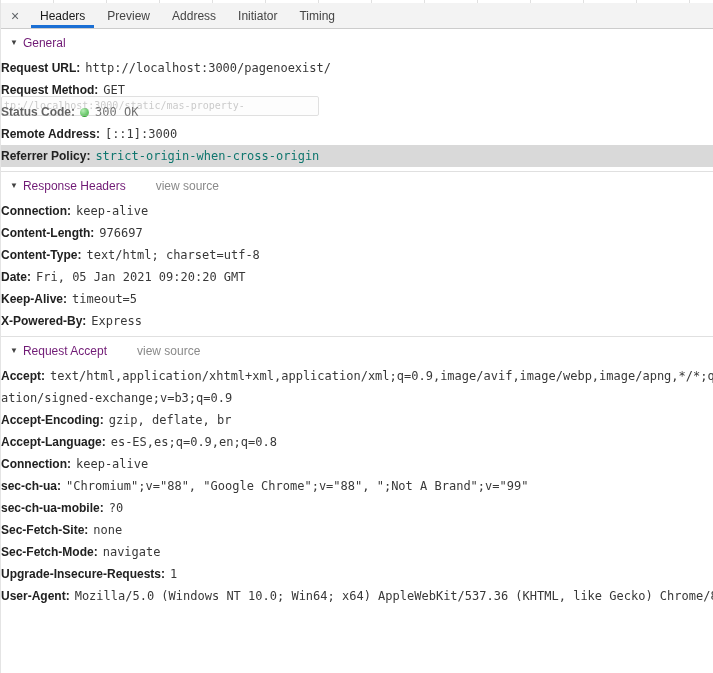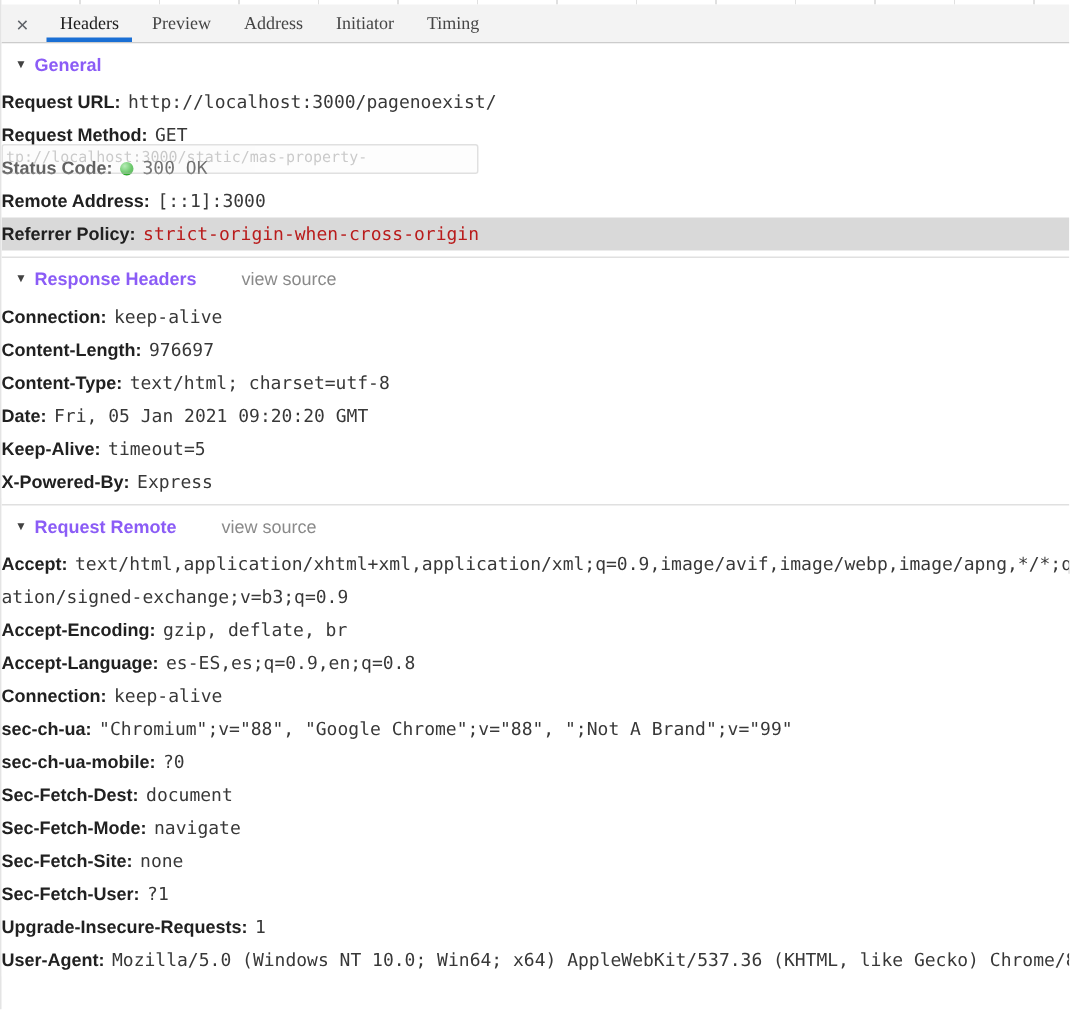--- a/index.html
+++ b/index.html
@@ -11,34 +11,34 @@
   html,body{background:#ffffff;}
   body{width:713px;height:673px;overflow:hidden;font-family:"Liberation Sans","DejaVu Sans",sans-serif;}
   .pane{position:relative;width:713px;height:673px;background:#fff;border-left:1px solid #e4e4e4;overflow:hidden;}
   .top-strip{height:3px;background:#fff;
     background-image:repeating-linear-gradient(to right,transparent 0,transparent 52px,#e0e0e0 52px,#e0e0e0 53px);}
   .tabbar{height:26px;background:var(--tabbar-bg);border-bottom:1px solid var(--tabbar-border);
     display:flex;align-items:stretch;font-size:12px;color:#454545;}
   .close-btn{width:28px;display:flex;align-items:center;justify-content:center;color:#5f6368;
     font-size:14px;cursor:pointer;}
   .tab{display:flex;align-items:center;padding:0 9px;margin:0 2px;border-bottom:3px solid transparent;
-    padding-top:3px;cursor:pointer;white-space:nowrap;font-family:Liberation Serif, serif;}
+    padding-top:3px;cursor:pointer;white-space:nowrap;}
   .tab.selected{border-bottom-color:var(--accent);color:#1a1a1a;}
   .content{position:relative;}
   .section{background:#fff;}
   .section + .section{margin-top:4px;border-top:1px solid var(--divider);}
   .sec-hdr{height:28px;display:flex;align-items:center;padding-left:9px;font-size:12px;cursor:default;}
   .tri{font-size:8px;color:#424242;margin-right:5px;line-height:1;cursor:pointer;}
-  .sec-title{font-weight:bold;color:#8b5cf6;}
+  .sec-title{font-weight:normal;color:#701a75;}
   .view-source{color:var(--link);margin-left:30px;cursor:pointer;}
   .hrow{height:22px;line-height:22px;font-size:12px;white-space:nowrap;overflow:hidden;}
   .hrow.highlight{background:var(--highlight);}
   .hkey{font-weight:bold;color:var(--key);margin-right:5px;}
   .hval{font-family:"DejaVu Sans Mono","Liberation Mono",monospace;color:var(--val);font-size:12px;}
-  .hrow.highlight .hval{color:#b91c1c;}
+  .hrow.highlight .hval{color:#0f766e;}
   .dot{display:inline-block;width:9px;height:9px;border-radius:50%;margin-right:6px;vertical-align:-1px;
     background:radial-gradient(circle at 35% 30%, #9be89b, var(--green) 55%, #1d8f1d);}
   .tooltip-ghost{position:absolute;left:0;top:67px;width:318px;height:20px;border:1px solid #c8c8c8;
     border-radius:2px;background:rgba(248,248,248,0.55);opacity:0.55;overflow:hidden;
     font-family:"DejaVu Sans Mono","Liberation Mono",monospace;font-size:10px;line-height:18px;
     color:#9f9f9f;padding-left:2px;pointer-events:none;z-index:3;}
 </style>
 </head>
 <body>
 
@@ -75,32 +75,30 @@
         <div class="hrow"><span class="hkey">Connection:</span><span class="hval">keep-alive</span></div>
         <div class="hrow"><span class="hkey">Content-Length:</span><span class="hval">976697</span></div>
         <div class="hrow"><span class="hkey">Content-Type:</span><span class="hval">text/html; charset=utf-8</span></div>
         <div class="hrow"><span class="hkey">Date:</span><span class="hval">Fri, 05 Jan 2021 09:20:20 GMT</span></div>
         <div class="hrow"><span class="hkey">Keep-Alive:</span><span class="hval">timeout=5</span></div>
         <div class="hrow"><span class="hkey">X-Powered-By:</span><span class="hval">Express</span></div>
       </div>
       <div class="section">
         <div class="sec-hdr">
           <span class="tri">▼</span>
-          <span class="sec-title">Request Remote</span>
+          <span class="sec-title">Request Accept</span>
           <span class="view-source">view source</span>
         </div>
         <div class="hrow"><span class="hkey">Accept:</span><span class="hval">text/html,application/xhtml+xml,application/xml;q=0.9,image/avif,image/webp,image/apng,*/*;q=0.8,applic</span></div>
         <div class="hrow"><span class="hval">ation/signed-exchange;v=b3;q=0.9</span></div>
         <div class="hrow"><span class="hkey">Accept-Encoding:</span><span class="hval">gzip, deflate, br</span></div>
         <div class="hrow"><span class="hkey">Accept-Language:</span><span class="hval">es-ES,es;q=0.9,en;q=0.8</span></div>
         <div class="hrow"><span class="hkey">Connection:</span><span class="hval">keep-alive</span></div>
         <div class="hrow"><span class="hkey">sec-ch-ua:</span><span class="hval">"Chromium";v="88", "Google Chrome";v="88", ";Not A Brand";v="99"</span></div>
         <div class="hrow"><span class="hkey">sec-ch-ua-mobile:</span><span class="hval">?0</span></div>
-        <div class="hrow"><span class="hkey">Sec-Fetch-Dest:</span><span class="hval">document</span></div>
+        <div class="hrow"><span class="hkey">Sec-Fetch-Site:</span><span class="hval">none</span></div>
         <div class="hrow"><span class="hkey">Sec-Fetch-Mode:</span><span class="hval">navigate</span></div>
-        <div class="hrow"><span class="hkey">Sec-Fetch-Site:</span><span class="hval">none</span></div>
-        <div class="hrow"><span class="hkey">Sec-Fetch-User:</span><span class="hval">?1</span></div>
         <div class="hrow"><span class="hkey">Upgrade-Insecure-Requests:</span><span class="hval">1</span></div>
         <div class="hrow"><span class="hkey">User-Agent:</span><span class="hval">Mozilla/5.0 (Windows NT 10.0; Win64; x64) AppleWebKit/537.36 (KHTML, like Gecko) Chrome/88.0.</span></div>
       </div>
       <div class="tooltip-ghost">tp://localhost:3000/static/mas-property-frontity.module.js</div>
   </div>
 </div>
 
 </body></html>

